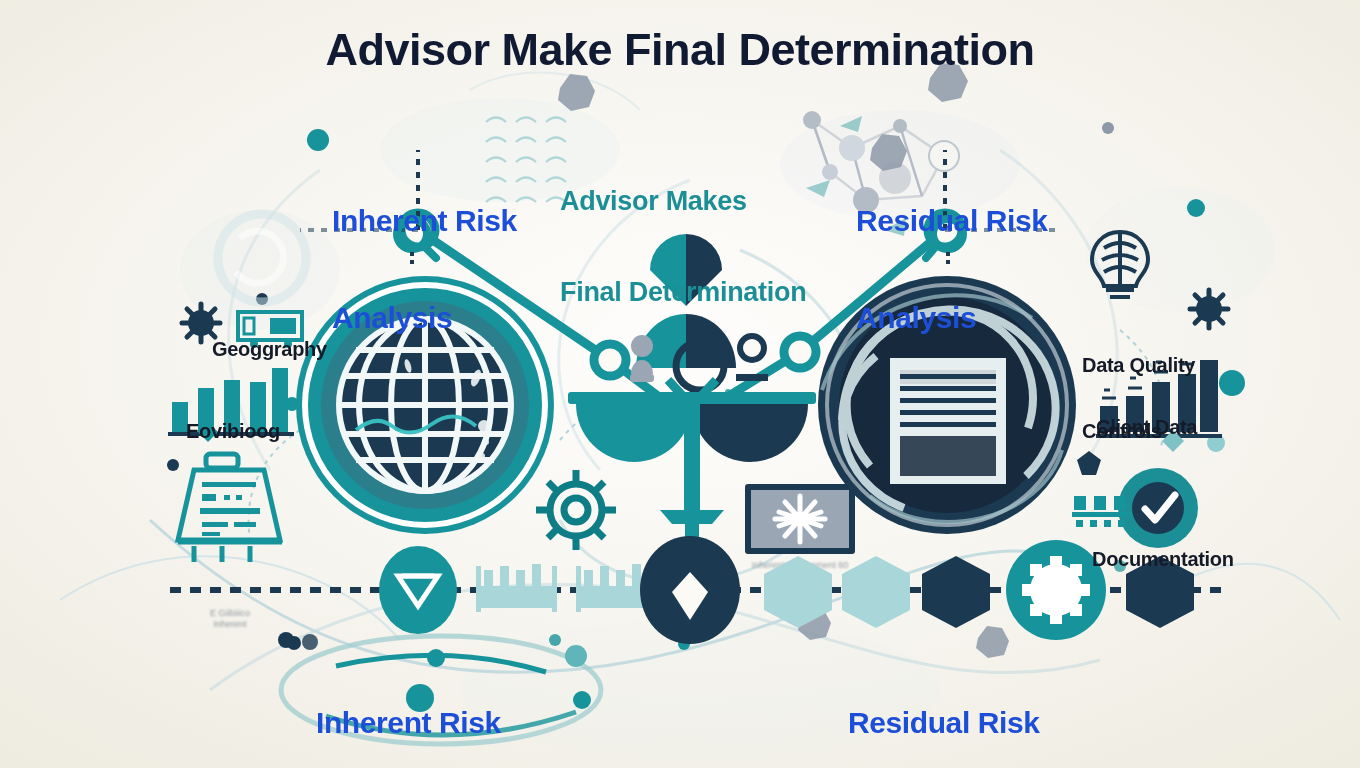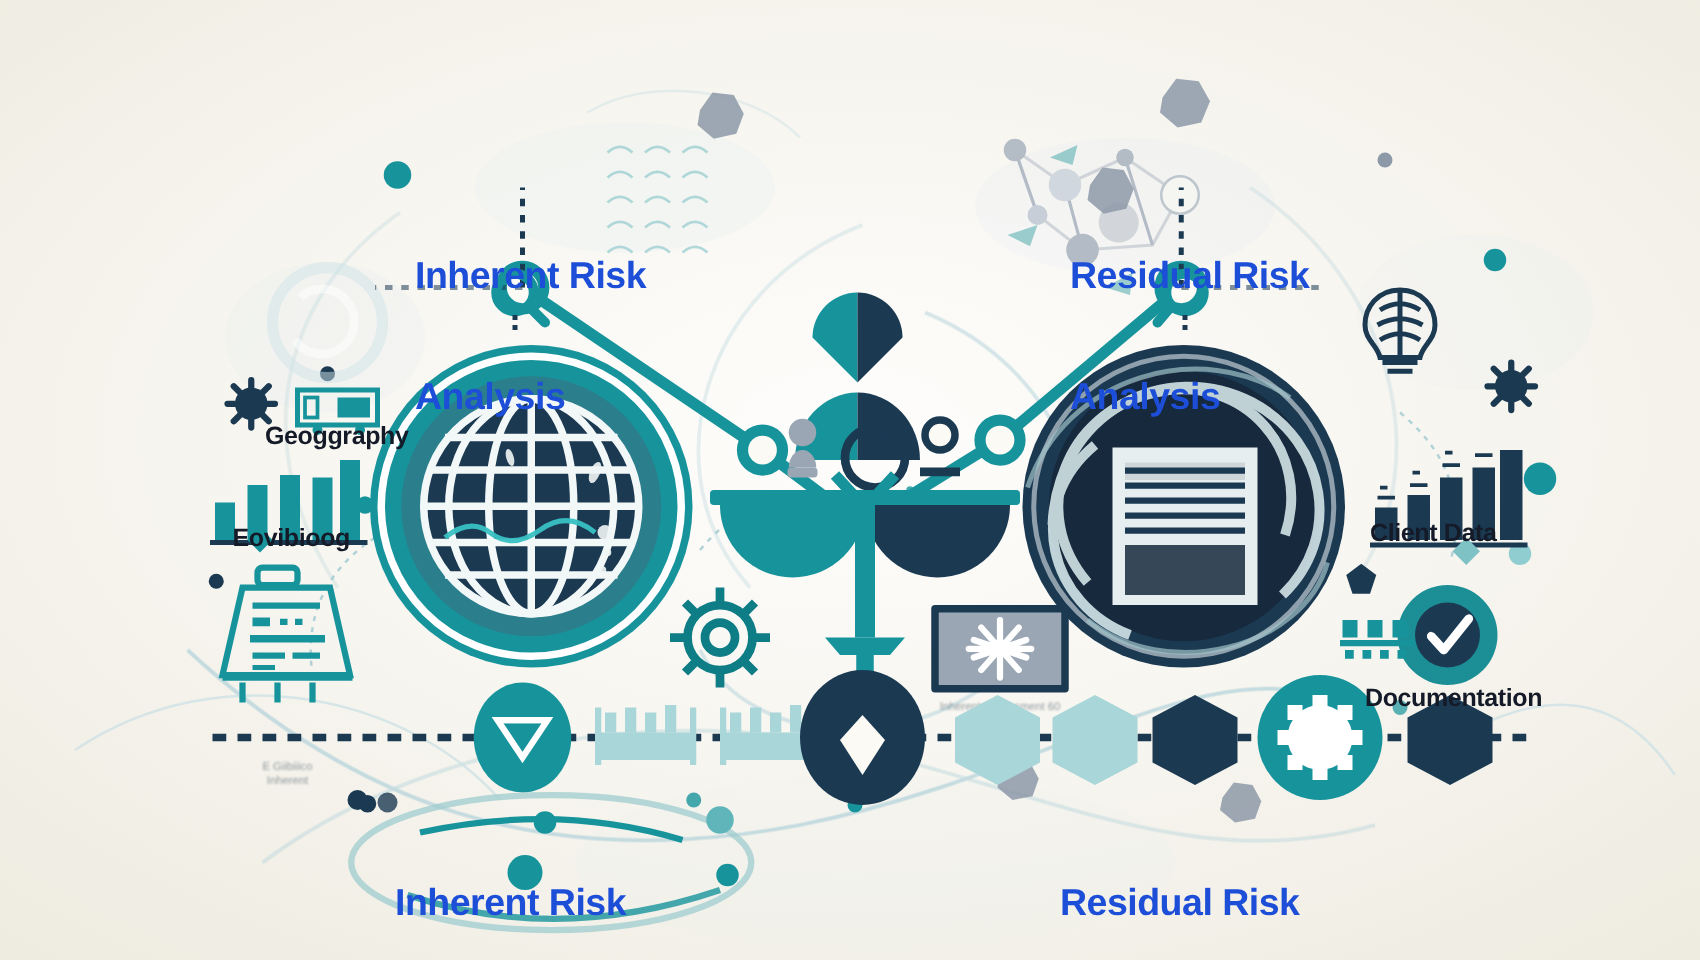--- a/index.html
+++ b/index.html
@@ -469,26 +469,31 @@
     <ellipse cx="165" cy="60" rx="160" ry="54" fill="none" stroke="#9fcccf" stroke-width="5" opacity=".75"></ellipse>
     <path d="M60,36 q110,-24 210,6" fill="none" stroke="#17949b" stroke-width="5"></path>
     <path d="M50,86 q120,40 250,-4" fill="none" stroke="#17949b" stroke-width="5" opacity=".8"></path>
     <circle cx="160" cy="28" r="9" fill="#17949b"></circle>
     <circle cx="144" cy="68" r="14" fill="#17949b"></circle>
     <circle cx="300" cy="26" r="11" fill="#5fb5ba"></circle>
     <circle cx="306" cy="70" r="9" fill="#17949b"></circle>
     <circle cx="10" cy="10" r="8" fill="#1b3a52"></circle>
   </svg>
 
+  <div class="abs txt nosel" id="title">Advisor Make Final Determination</div>
 
   <div class="abs txt nosel hdr-dark" style="left:332px;top:140px;">
     <div>Inherent Risk</div>
     <div>Analysis</div>
   </div>
 
+  <div class="abs txt nosel hdr-teal" style="left:560px;top:126px;">
+    <div>Advisor Makes</div>
+    <div>Final Determination</div>
+  </div>
 
   <div class="abs txt nosel hdr-dark" style="left:856px;top:140px;">
     <div>Residual Risk</div>
     <div>Analysis</div>
   </div>
 
   <div class="abs txt nosel hdr-dark" style="left:316px;top:642px;">
     <div>Inherent Risk</div>
     
     
@@ -497,18 +502,22 @@
   <div class="abs txt nosel hdr-dark" style="left:848px;top:642px;">
     <div>Residual Risk</div>
     
     
   </div>
 
   <div class="abs txt nosel iconlabel" style="left:176px;top:338px;margin-left:36px;">Geoggraphy</div>
 
   <div class="abs txt nosel iconlabel" style="left:186px;top:420px;">Eovibioog</div>
 
+  <div class="abs txt nosel iconlabel" style="left:1082px;top:310px;line-height:1.1;">
+    <div>Data Quality</div>
+    <div>Controls</div>
+  </div>
 
   <div class="abs txt nosel iconlabel" style="left:1096px;top:416px;">Client Data</div>
 
   <div class="abs txt nosel iconlabel" style="left:1092px;top:548px;">Documentation</div>
 
 </div>
 
 </body></html>

